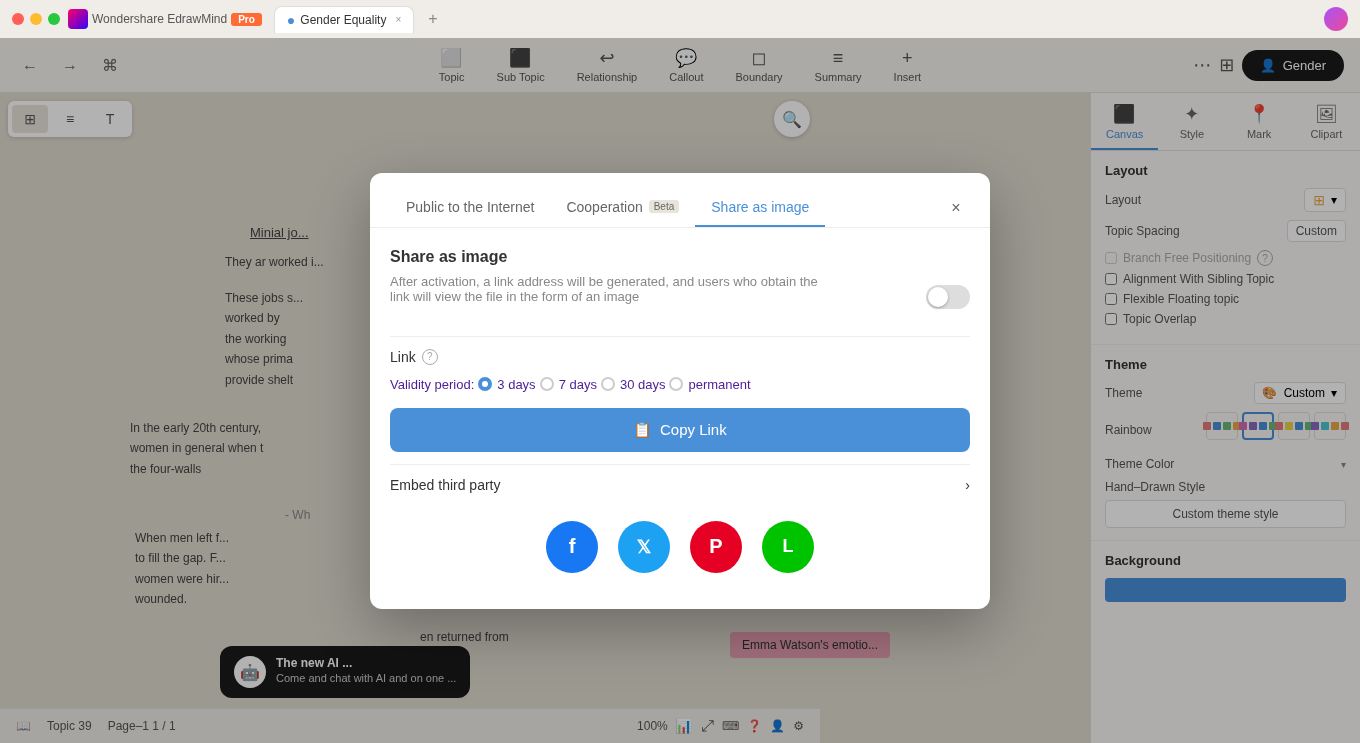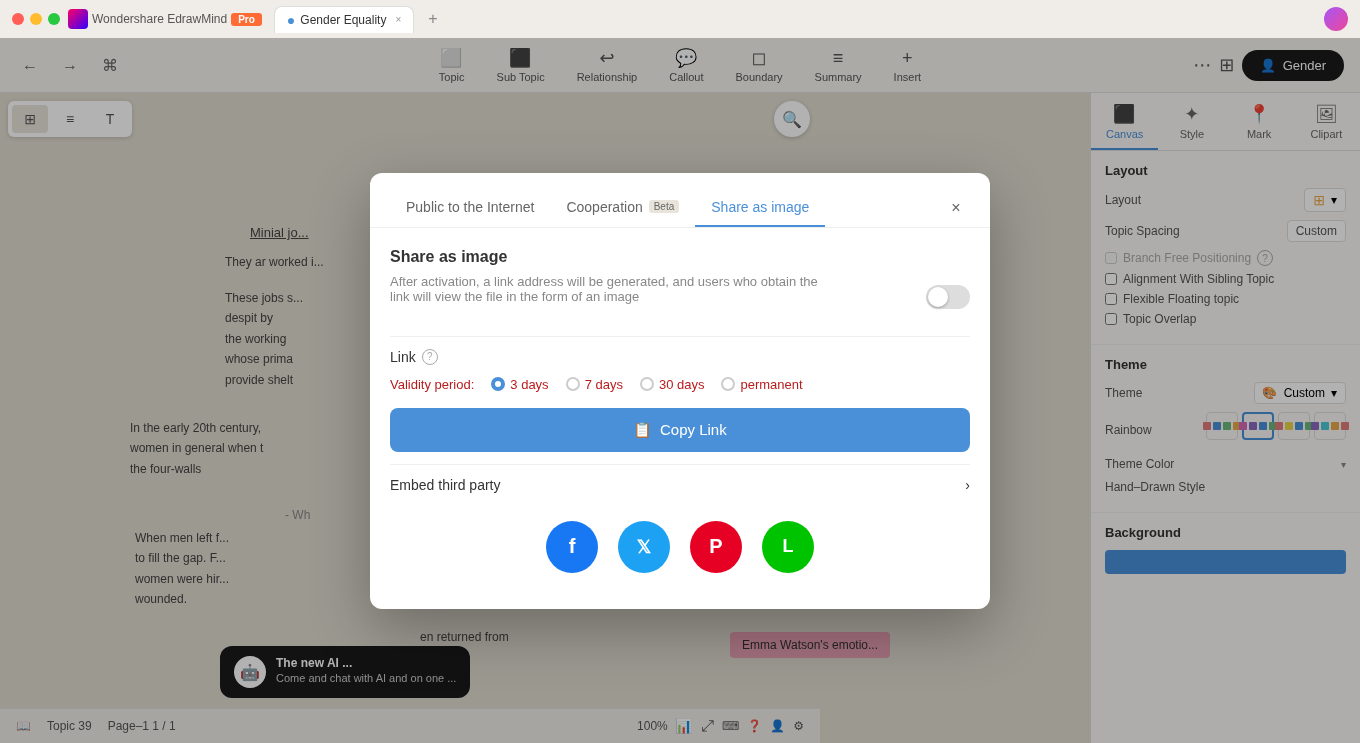--- a/index.html
+++ b/index.html
@@ -268,21 +268,21 @@
     }
     .toggle-knob {
       width: 20px; height: 20px; border-radius: 50%; background: white;
       position: absolute; top: 2px; left: 2px;
       box-shadow: 0 1px 3px rgba(0,0,0,0.3);
       transition: left 0.2s;
     }
     .divider { height: 1px; background: #eee; margin: 12px 0; }
     .link-row { display: flex; align-items: center; gap: 6px; margin-bottom: 12px; font-size: 14px; color: #333; }
     .help-icon { width: 16px; height: 16px; border-radius: 50%; border: 1px solid #aaa; display: inline-flex; align-items: center; justify-content: center; font-size: 10px; color: #aaa; }
-    .validity-row { display: flex; align-items: center; gap: 17px; font-size: 13px; color: #b91c1c; margin-bottom: 16px; flex-wrap: wrap; }
+    .validity-row { display: flex; align-items: center; gap: 4px; font-size: 13px; color: #4c1d95; margin-bottom: 16px; flex-wrap: wrap; }
     .validity-option { display: flex; align-items: center; gap: 5px; cursor: pointer; }
     .radio-checked { width: 14px; height: 14px; border-radius: 50%; background: #4a90d9; border: 2px solid #4a90d9; display: flex; align-items: center; justify-content: center; }
     .radio-checked::after { content: ''; width: 6px; height: 6px; border-radius: 50%; background: white; }
     .radio-unchecked { width: 14px; height: 14px; border-radius: 50%; border: 2px solid #ccc; }
     .copy-link-btn {
       width: 100%; background: #4a90d9; color: white; border: none;
       border-radius: 8px; padding: 13px; font-size: 15px; font-weight: 500;
       cursor: pointer; display: flex; align-items: center; justify-content: center;
       gap: 8px; margin-bottom: 12px;
     }
@@ -434,21 +434,21 @@
     </div>
 
     <div class="mm-section" style="top: 130px; left: 250px;">
       <div style="text-decoration:underline; font-size:13px;text-align:center;">Minial jo...</div>
     </div>
     <div class="mm-section" style="top: 160px; left: 225px;">
       <span>They ar worked i...</span>
     </div>
     <div class="mm-section" style="top: 195px; left: 225px; line-height: 1.7;">
       <div>These  jobs s...</div>
-      <div>despit by</div>
+      <div>worked by</div>
       <div>the working</div>
       <div>whose prima</div>
       <div>provide shelt</div>
     </div>
     <div class="mm-section" style="top: 325px; left: 130px; line-height: 1.7;">
       <div>In the early 20th century,</div>
       <div>women in general when t</div>
       <div>the four-walls</div>
     </div>
     <div class="mm-section" style="top: 413px; left: 285px;">
@@ -630,20 +630,21 @@
             <div class="tc" style="background:#4a90d9;"></div>
             <div class="tc" style="background:#8a6abf;"></div>
             <div class="tc" style="background:#d46ab8;"></div>
           </div>
           <span class="chevron-down">▾</span>
         </div>
       </div>
       <div class="hand-drawn-row">
         <span class="hand-drawn-label">Hand–Drawn Style</span>
       </div>
+      <button class="custom-theme-btn">Custom theme style</button>
     </div>
 
     <div class="bg-section">
       <div class="section-title">Background</div>
       <div style="height:24px;background:#4a90d9;border-radius:4px;width:100%;"></div>
     </div>
   </div>
 </div>
 
 <div class="overlay">

